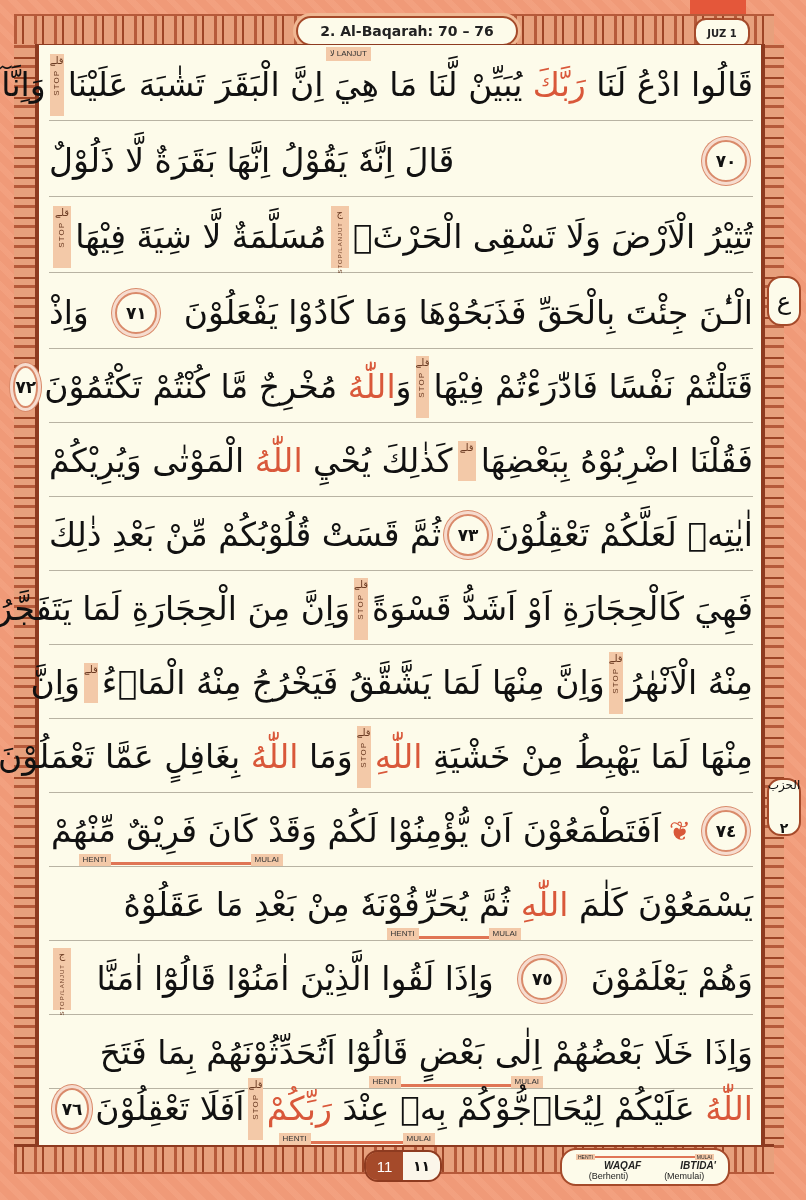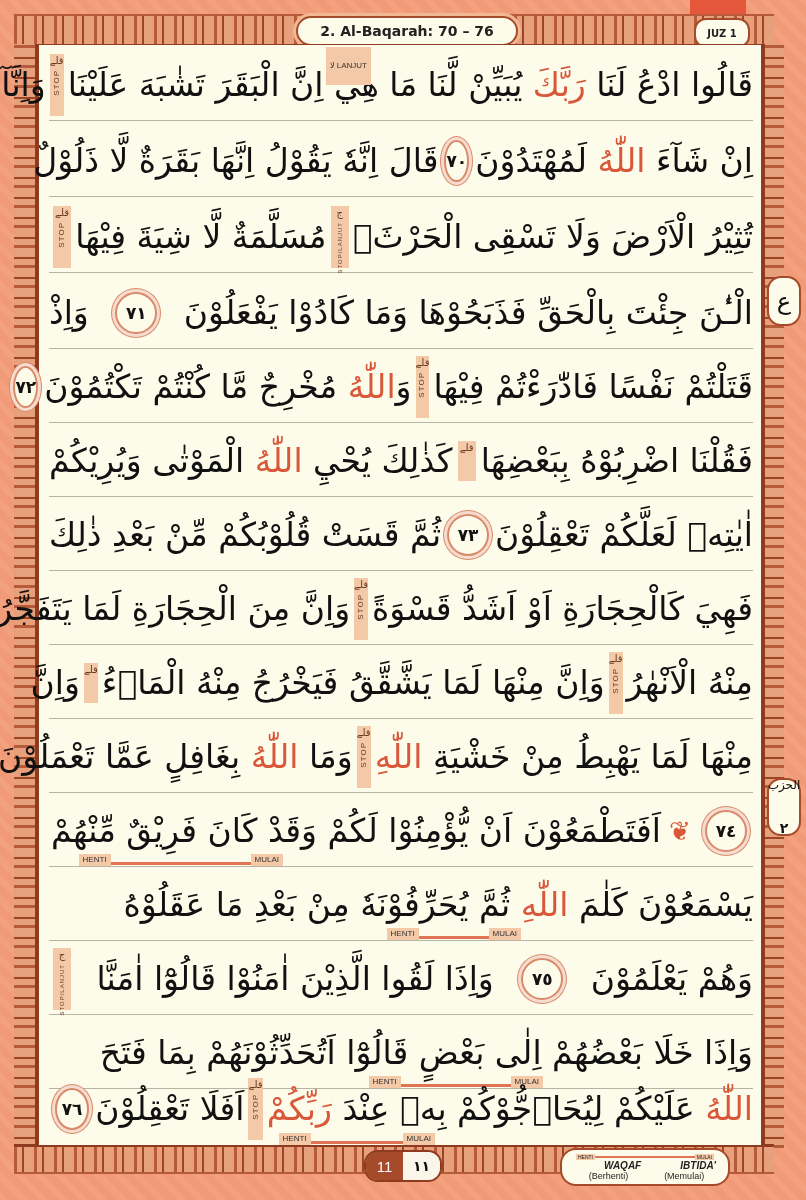--- a/index.html
+++ b/index.html
@@ -69,21 +69,21 @@
   }
   .stop-tag {
     display: inline-flex; flex-direction: column; align-items: center; justify-content: flex-start;
     width: 18px; height: 62px; background: #f3c9a8; margin: 0 4px;
     font-size: 8px; color: #6a3a22; line-height: 1;
   }
   .stop-tag .sym { font-size: 10px; margin-top: 2px; direction: rtl; }
   .stop-tag .txt { writing-mode: vertical-rl; transform: rotate(180deg); font-family: "Liberation Sans", sans-serif; margin-top: 4px; letter-spacing: 1px; }
   .lanjut-tag {
     position: absolute; top: -2px; background: #f3c9a8; font-size: 8px; color: #333;
-    font-family: "Liberation Sans", sans-serif; padding: 13px 4px; line-height: 12px; direction: ltr;
+    font-family: "Liberation Sans", sans-serif; padding: 1px 4px; line-height: 12px; direction: ltr;
   }
   .hm-tag {
     position: absolute; bottom: 0px; font-family: "Liberation Sans", sans-serif;
     font-size: 8px; color: #333; line-height: 12px; direction: ltr;
     display: flex; align-items: flex-end;
   }
   .hm-tag .lbl { background: #f3c9a8; padding: 0 4px; }
   .hm-tag .bar { height: 3px; background: #e07555; margin-bottom: 1px; }
   .rub-ornament {
     display: inline-flex; width: 26px; height: 44px; align-items: center; justify-content: center;
@@ -161,23 +161,20 @@
     </span>
     <span class="lanjut-tag" style="right:382px;"><span>لا</span> <span>LANJUT</span></span>
     <span class="stop-tag">
         <span class="sym">قلے</span>
         <span class="txt">STOP</span>
       </span>
     <span class="seg">وَاِنَّآ</span>
   </div>
 
   <div class="line" style="top:80px;">
-    <span class="seg">
-      <span>اِنْ شَآءَ </span><span class="red">اللّٰهُ</span><span> لَمُهْتَدُوْنَ</span>
-    </span>
     <span class="ayah">٧٠</span>
     <span class="seg">قَالَ اِنَّهٗ يَقُوْلُ اِنَّهَا بَقَرَةٌ لَّا ذَلُوْلٌ</span>
   </div>
 
   <div class="line" style="top:156px;">
     <span class="seg">تُثِيْرُ الْاَرْضَ وَلَا تَسْقِى الْحَرْثَۚ</span>
     <span class="stop-tag">
         <span class="sym">ج</span>
         <span class="txt" style="font-size:6px;">STOP/LANJUT</span>
       </span>

